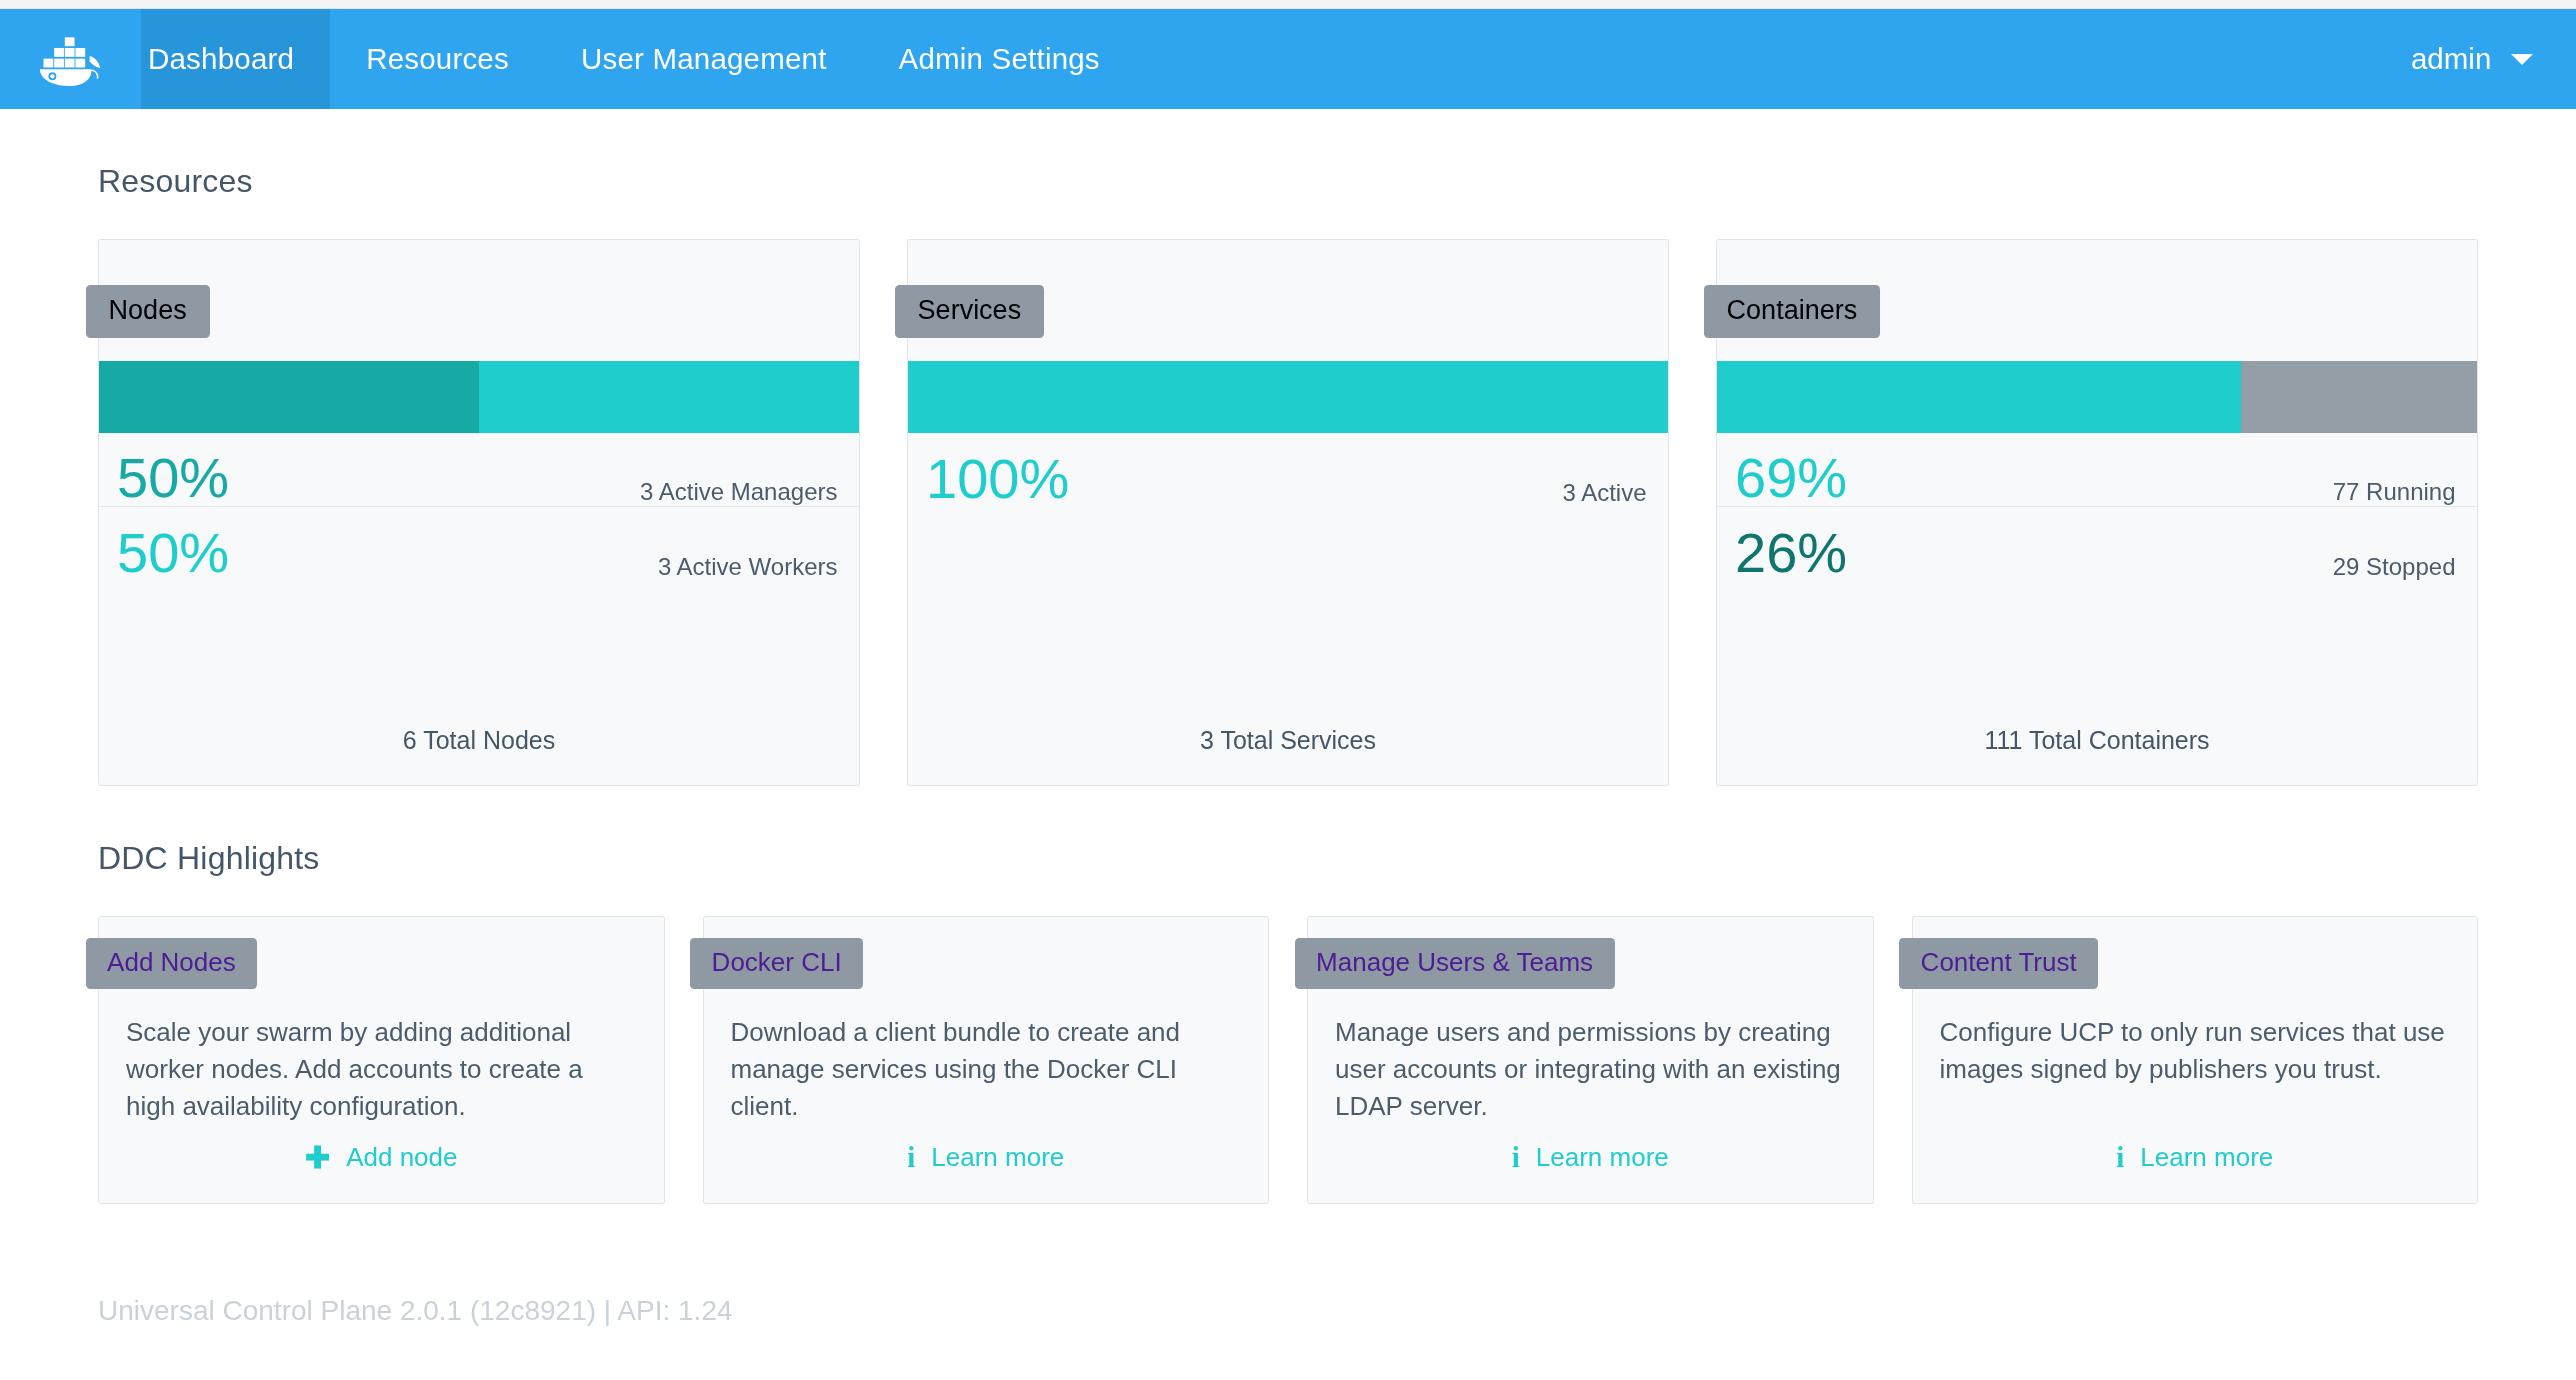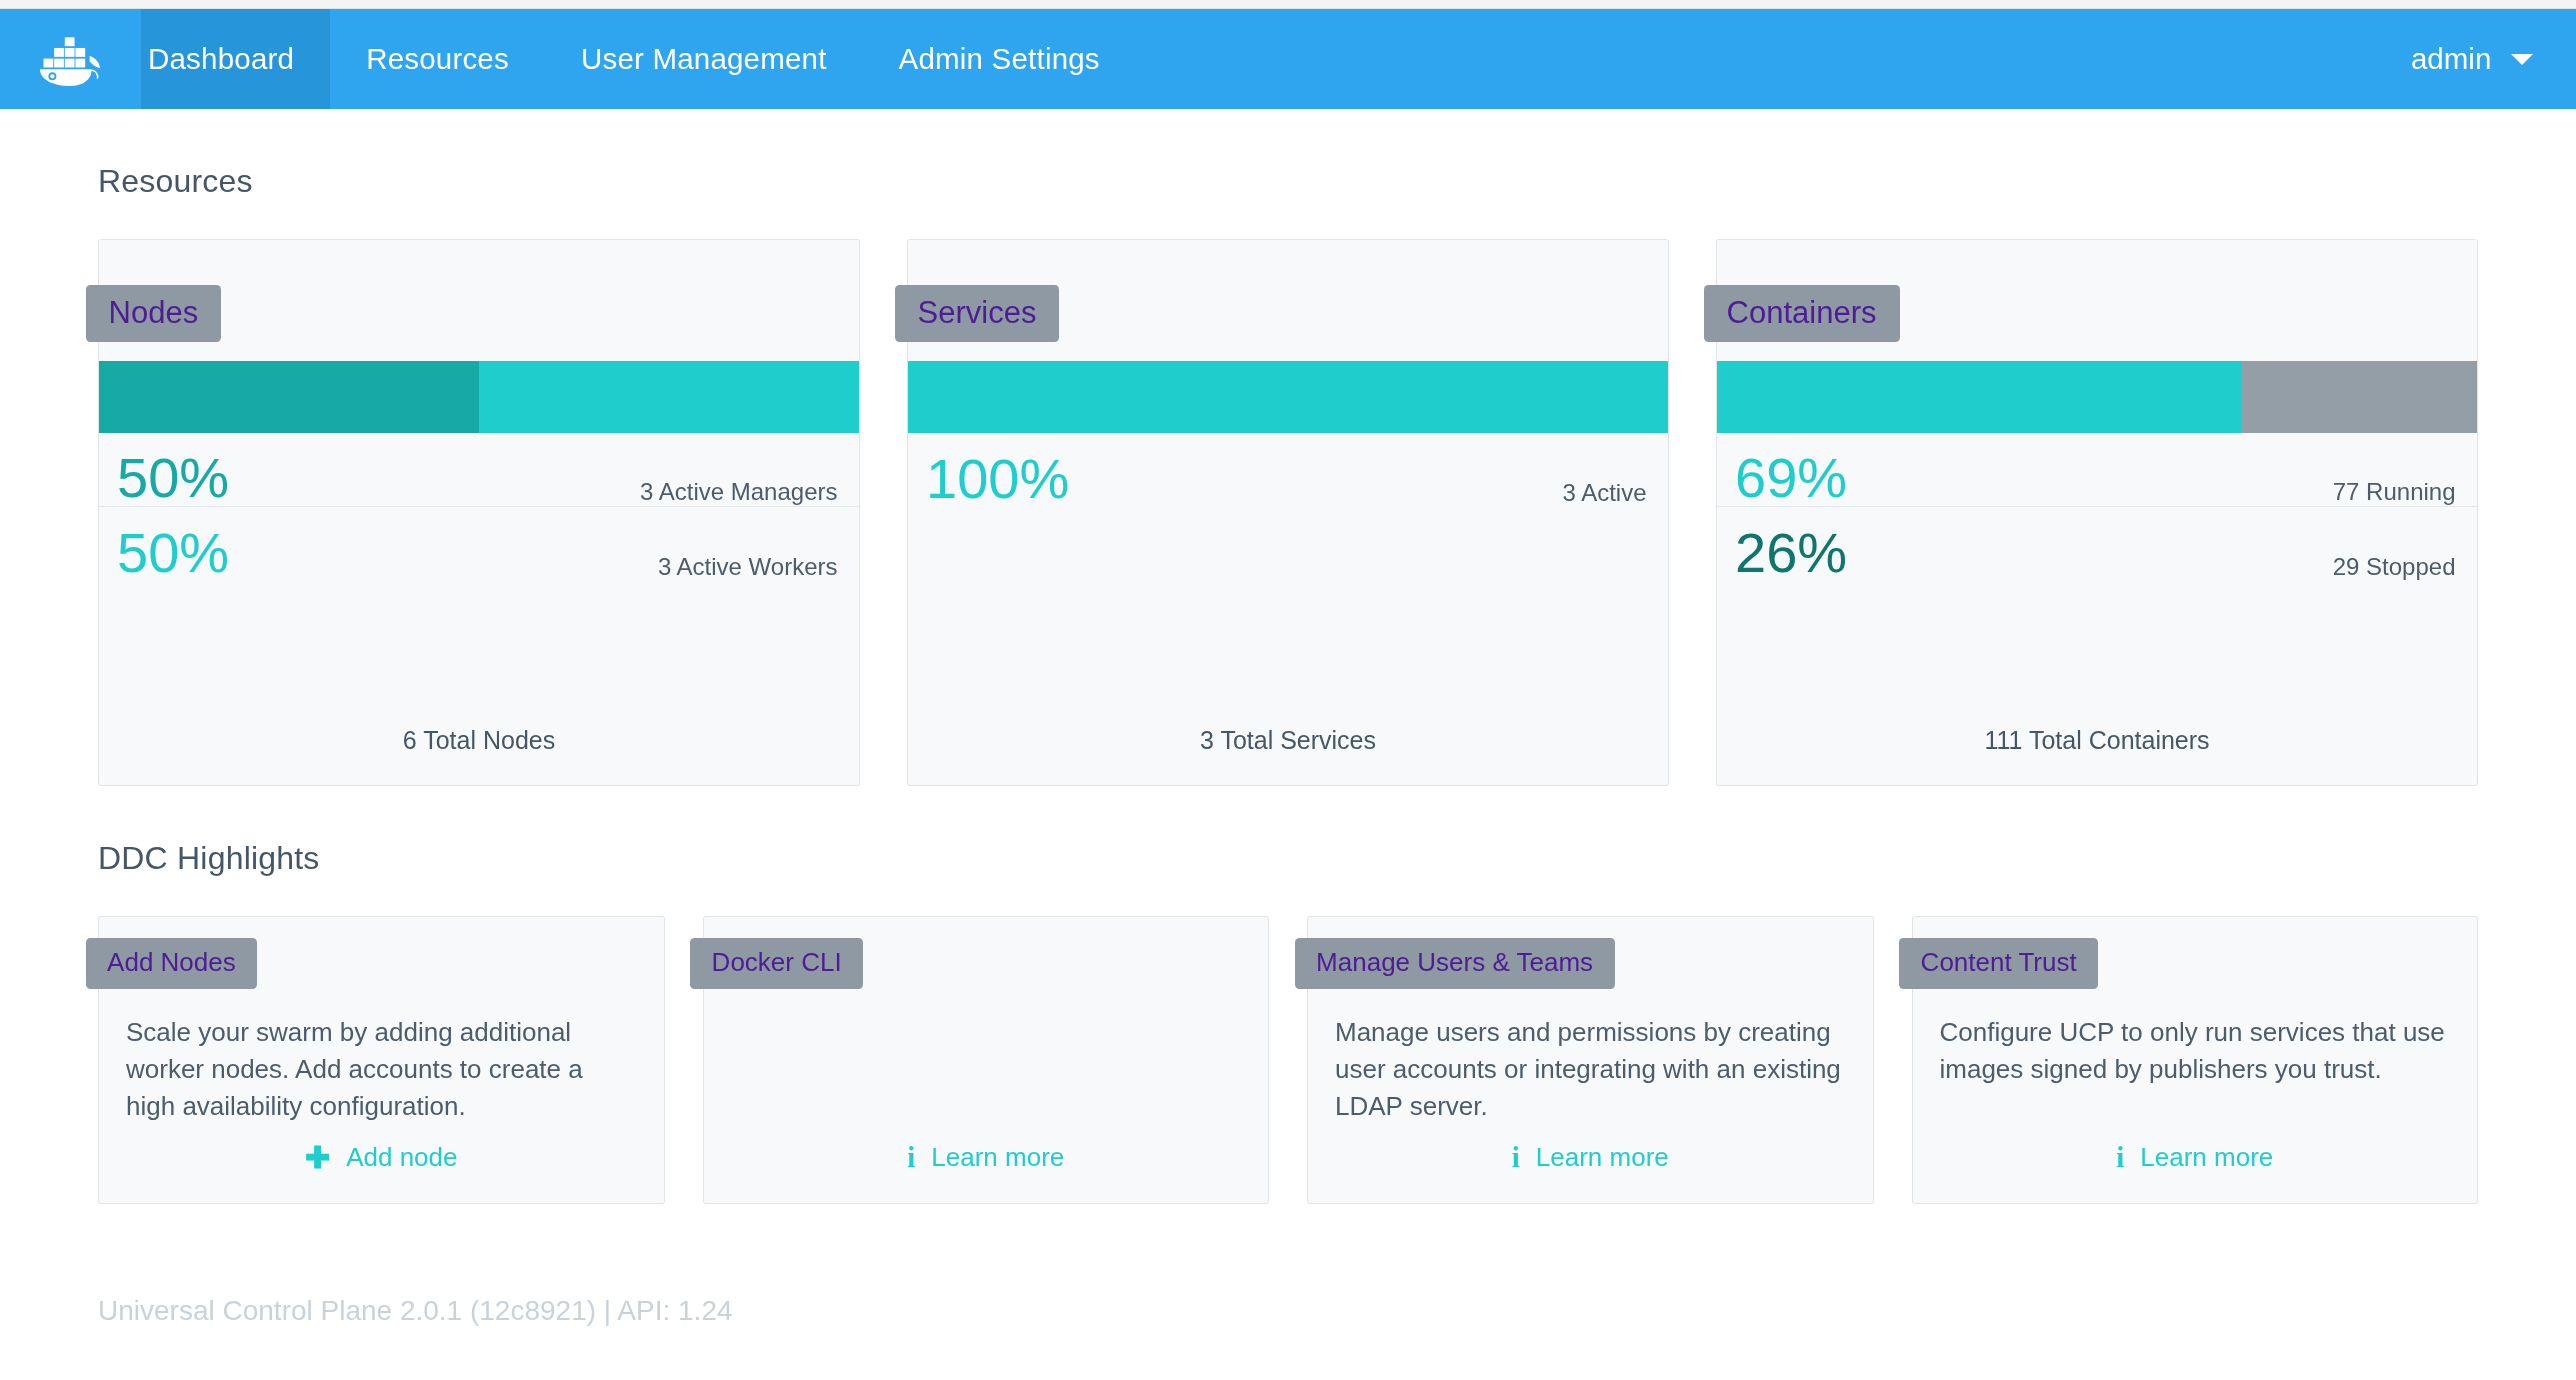--- a/index.html
+++ b/index.html
@@ -101,22 +101,22 @@
     height: 547px;
     display: flex;
     flex-direction: column;
   }
 
   .card-tab {
     position: absolute;
     left: -13.4px;
     top: 45px;
     background: #8e99a3;
-    color: #4c1d95;
-    font-size: 31px;
+    color: #000000;
+    font-size: 27px;
     padding: 11.6px 23px 14.3px 23px;
     border-radius: 4.5px;
     white-space: nowrap;
     line-height: 1;
   }
 
   .bar-wrap {
     margin-top: 121px;
     height: 72px;
     display: flex;
@@ -345,20 +345,21 @@
       <div class="hl-tab">Add Nodes</div>
       <div class="hl-body">Scale your swarm by adding additional worker nodes. Add accounts to create a high availability configuration.</div>
       <div class="hl-action">
         <span class="icon-plus">✚</span>
         <span>Add node</span>
       </div>
     </div>
 
     <div class="hl-card">
       <div class="hl-tab">Docker CLI</div>
+      <div class="hl-body">Download a client bundle to create and manage services using the Docker CLI client.</div>
       <div class="hl-action">
         <span class="icon-info">i</span>
         <span>Learn more</span>
       </div>
     </div>
 
     <div class="hl-card">
       <div class="hl-tab">Manage Users &amp; Teams</div>
       <div class="hl-body">Manage users and permissions by creating user accounts or integrating with an existing LDAP server.</div>
       <div class="hl-action">

